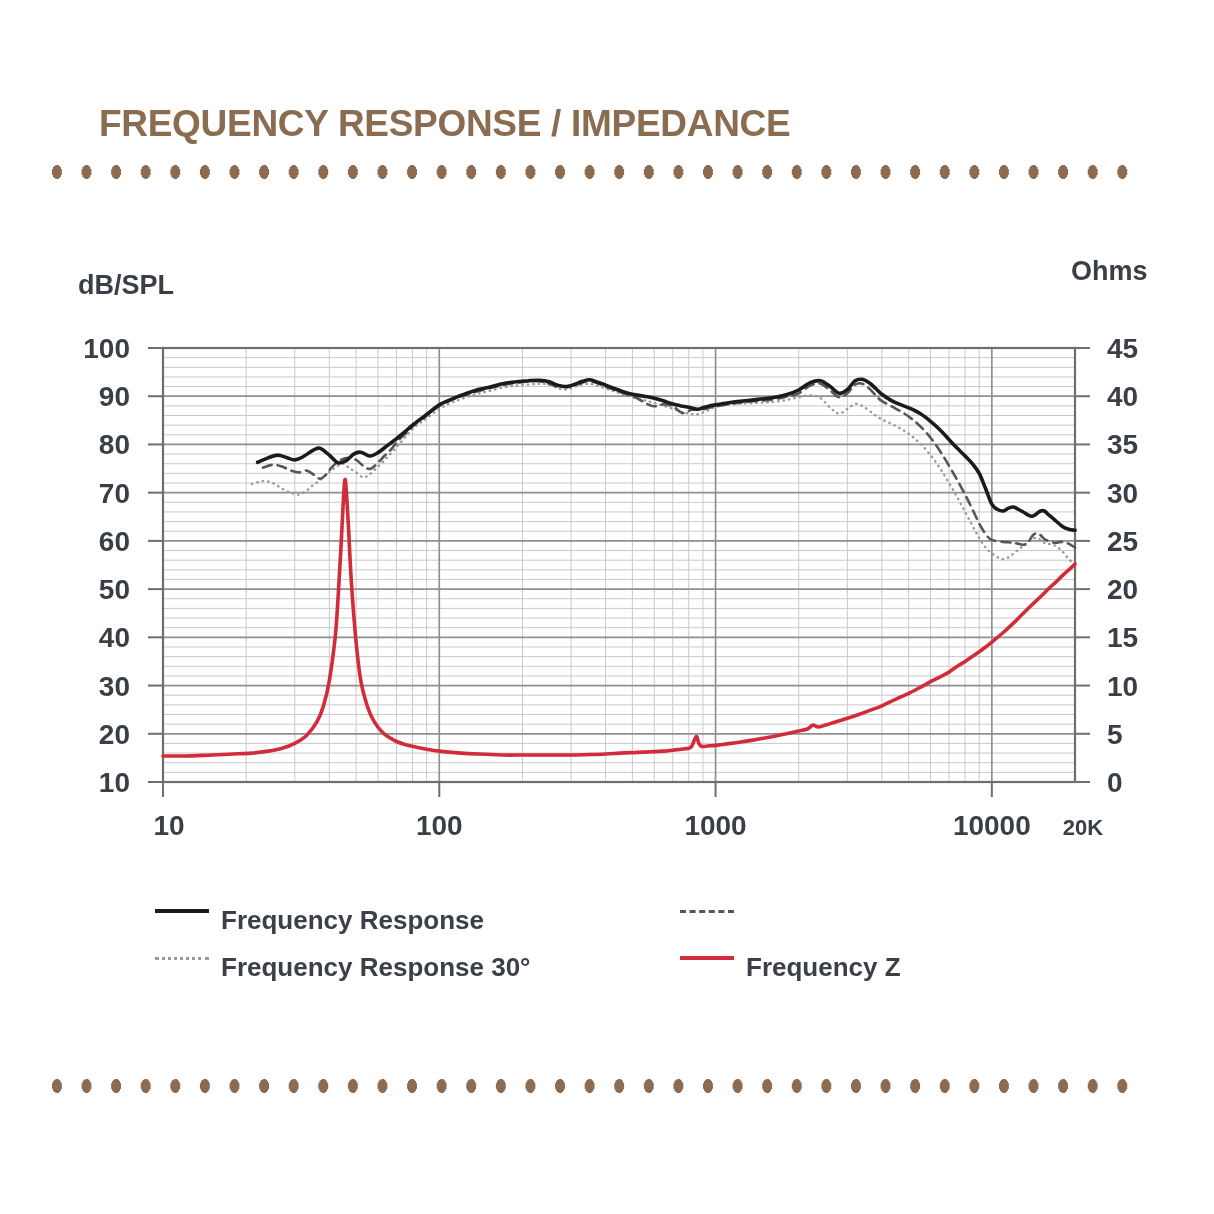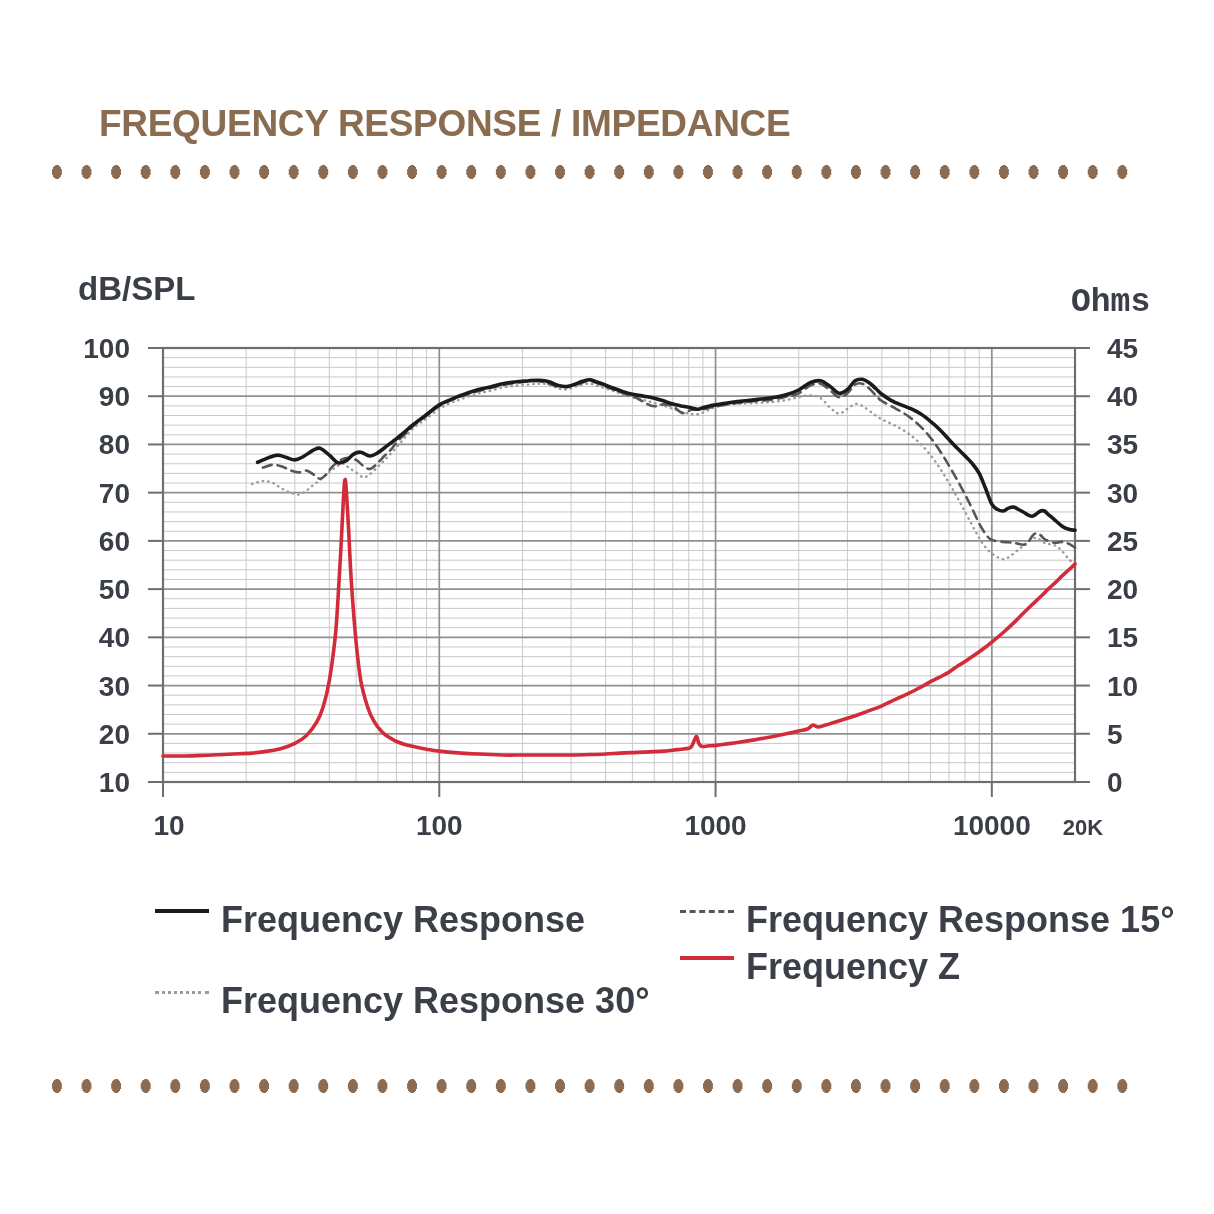--- a/index.html
+++ b/index.html
@@ -13,33 +13,33 @@
     color:#8a6c50;
   }
   .dots-row{
     position:absolute;left:50px;width:1096px;height:18px;
     background-image:radial-gradient(ellipse 5px 7px at 7px 9px,#8d6b50 97%,rgba(141,107,80,0) 100%);
     background-size:29.6px 18px;background-repeat:repeat-x;
   }
   .dots-top{top:163px;}
   .dots-bottom{top:1077px;}
   .axis-unit{
-    position:absolute;font-size:33px;font-weight:600;color:#3a3e46;text-align:right;
+    position:absolute;font-size:27px;font-weight:600;color:#3a3e46;text-align:right;
   }
   .axis-unit-left{left:78px;top:270px;}
-  .axis-unit-right{left:1071px;top:284px;font-family:Liberation Mono, monospace;}
+  .axis-unit-right{left:1071px;top:256px;}
   #chart-svg{position:absolute;left:0;top:0;}
   .legend-item{
     position:absolute;height:34px;display:flex;align-items:center;
   }
   .legend-swatch{
     display:inline-block;width:54px;height:0;margin-right:12px;
   }
   .legend-label{
-    font-size:36px;font-weight:600;color:#3b3f48;white-space:nowrap;margin-top:18px;
+    font-size:26px;font-weight:600;color:#3b3f48;white-space:nowrap;margin-top:18px;
   }
 </style>
 </head>
 <body>
 
 <div class="page-title">FREQUENCY RESPONSE / IMPEDANCE</div>
 
 <div class="dots-row dots-top"></div>
 
 <div class="axis-unit axis-unit-left">dB/SPL</div>
@@ -172,23 +172,22 @@
     <path d="M257.60364956394073,462.2866666666667C259.3,461.6 264.7,459.2 268.0,457.9C271.4,456.7 274.6,455.1 277.6,455.1C280.7,455.0 283.7,456.7 286.5,457.5C289.4,458.3 292.1,460.0 294.8,459.9C297.5,459.8 299.5,458.6 302.6,457.0C305.6,455.4 310.4,451.7 313.3,450.2C316.2,448.8 317.3,447.5 320.0,448.3C322.7,449.1 326.3,452.6 329.3,455.1C332.3,457.5 335.2,461.8 338.0,462.8C340.8,463.7 343.5,462.3 346.1,460.8C348.7,459.4 351.2,455.5 353.7,454.1C356.1,452.6 358.1,451.8 360.8,452.2C363.5,452.5 366.8,455.9 369.7,456.0C372.6,456.1 375.0,454.4 378.0,452.6C381.0,450.9 384.5,447.7 387.6,445.4C390.7,443.1 393.6,440.9 396.5,438.7C399.3,436.4 402.1,434.2 404.8,431.9C407.4,429.7 408.9,428.0 412.5,425.2C416.1,422.3 422.2,417.9 426.6,414.5C431.1,411.2 435.3,407.4 439.3,404.9C443.3,402.4 447.1,401.2 450.7,399.6C454.4,398.0 457.1,396.8 461.2,395.3C465.2,393.7 470.8,391.7 475.3,390.4C479.7,389.1 483.3,388.7 487.9,387.5C492.5,386.4 498.2,384.6 502.9,383.7C507.7,382.7 512.1,382.2 516.3,381.8C520.5,381.3 524.5,381.0 528.3,380.8C532.1,380.5 535.7,380.1 539.2,380.3C542.7,380.5 546.0,380.9 549.2,381.8C552.4,382.6 555.5,384.8 558.5,385.6C561.4,386.4 564.3,386.8 567.0,386.6C569.8,386.3 572.4,385.1 575.0,384.2C577.6,383.3 580.1,382.0 582.5,381.3C585.0,380.6 587.3,379.7 589.6,379.8C591.9,379.9 593.6,380.9 596.3,381.8C598.9,382.6 602.6,384.0 605.6,385.1C608.6,386.3 611.5,387.5 614.3,388.5C617.1,389.6 619.4,390.4 622.4,391.4C625.4,392.4 628.8,393.5 632.4,394.3C636.0,395.1 640.2,395.6 643.8,396.2C647.5,396.9 650.9,397.3 654.3,398.2C657.6,399.0 660.8,400.1 663.9,401.0C666.9,402.0 669.9,403.1 672.8,403.9C675.6,404.7 678.4,405.3 681.0,405.9C683.7,406.4 686.0,406.8 688.8,407.3C691.5,407.9 695.1,409.2 697.5,409.2C699.8,409.3 700.9,408.4 702.9,407.8C704.9,407.2 707.3,406.3 709.4,405.9C711.5,405.4 712.6,405.4 715.6,404.9C718.5,404.4 723.3,403.5 727.0,403.0C730.6,402.4 732.6,402.1 737.4,401.5C742.3,401.0 750.2,400.2 755.9,399.6C761.7,399.0 766.9,398.5 771.9,397.7C777.0,396.9 781.6,396.1 786.1,394.8C790.5,393.5 794.7,392.0 798.7,390.0C802.7,387.9 806.5,384.2 810.2,382.7C813.8,381.2 817.3,380.1 820.6,380.8C823.9,381.4 827.1,384.5 830.2,386.6C833.3,388.7 836.2,392.8 839.1,393.3C842.0,393.8 844.7,391.6 847.4,389.5C850.0,387.4 852.6,382.5 855.1,380.8C857.6,379.1 860.0,379.0 862.4,379.3C864.7,379.7 867.0,381.2 869.2,382.7C871.5,384.2 873.6,386.6 875.7,388.5C877.8,390.4 879.4,392.4 881.9,394.3C884.4,396.2 887.8,398.5 890.6,400.1C893.4,401.7 895.6,402.7 898.7,403.9C901.7,405.2 905.1,406.2 908.7,407.8C912.2,409.4 916.5,411.3 920.1,413.6C923.7,415.8 927.2,418.6 930.5,421.3C933.9,424.0 937.1,426.9 940.1,430.0C943.2,433.0 946.2,436.6 949.0,439.6C951.9,442.7 954.6,445.6 957.3,448.3C960.0,451.0 962.6,453.4 965.1,456.0C967.6,458.6 970.0,460.8 972.3,463.7C974.7,466.6 977.0,469.2 979.2,473.4C981.4,477.6 983.6,483.7 985.7,488.8C987.8,494.0 989.8,500.8 991.8,504.2C993.8,507.7 995.8,508.4 997.7,509.5C999.6,510.7 1001.4,511.2 1003.3,511.0C1005.1,510.7 1006.9,508.7 1008.6,508.1C1010.3,507.5 1012.0,506.9 1013.7,507.1C1015.4,507.4 1017.0,508.7 1018.6,509.5C1020.2,510.3 1021.8,511.1 1023.3,512.0C1024.9,512.8 1026.4,514.1 1027.8,514.8C1029.3,515.6 1030.8,516.5 1032.2,516.3C1033.6,516.1 1035.0,514.8 1036.4,513.9C1037.8,513.0 1039.1,511.5 1040.5,511.0C1041.8,510.5 1043.1,510.4 1044.4,511.0C1045.7,511.6 1046.4,512.8 1048.2,514.4C1050.1,516.0 1053.1,518.6 1055.5,520.6C1057.9,522.6 1060.1,525.0 1062.4,526.4C1064.6,527.9 1066.7,528.7 1068.8,529.3C1071.0,530.0 1074.0,530.1 1075.0,530.3" fill="none" stroke="#1b1b1b" stroke-width="3.6" stroke-linecap="round" stroke-linejoin="round"></path>
     <path d="M163,755.96C166.6,756.0 176.8,756.1 184.9,756.0C193.0,755.8 203.5,755.3 211.7,755.0C219.8,754.7 226.8,754.4 233.5,754.0C240.3,753.7 246.3,753.5 252.0,753.1C257.8,752.6 263.0,751.9 268.0,751.1C273.1,750.3 277.7,749.5 282.2,748.2C286.6,747.0 290.8,745.5 294.8,743.4C298.8,741.3 302.6,739.2 306.3,735.7C309.9,732.2 313.9,727.0 316.7,722.2C319.5,717.4 321.1,713.7 323.2,706.8C325.3,699.9 327.3,692.3 329.3,680.7C331.3,669.2 333.7,651.0 335.2,637.3C336.6,623.7 337.1,613.2 338.0,598.8C338.9,584.3 339.9,567.4 340.8,550.5C341.7,533.7 342.8,509.2 343.5,497.5C344.1,485.8 344.4,481.7 344.8,480.1C345.2,478.5 345.5,479.3 346.1,487.8C346.8,496.4 347.8,516.0 348.7,531.2C349.5,546.5 350.0,561.0 351.2,579.5C352.4,598.0 354.5,625.3 356.1,642.2C357.7,659.0 358.9,670.0 360.8,680.7C362.7,691.5 365.4,700.0 367.5,706.8C369.7,713.5 371.5,717.1 373.9,721.2C376.3,725.4 379.3,729.1 381.9,731.8C384.5,734.6 387.0,736.0 389.4,737.6C391.8,739.2 393.9,740.4 396.5,741.5C399.0,742.6 402.1,743.6 404.8,744.4C407.4,745.2 408.9,745.5 412.5,746.3C416.1,747.1 422.2,748.4 426.6,749.2C431.1,750.0 433.5,750.5 439.3,751.1C445.0,751.8 454.4,752.6 461.2,753.1C467.9,753.5 472.7,753.7 479.6,754.0C486.6,754.4 495.8,754.8 502.9,755.0C510.1,755.2 514.7,755.0 522.4,755.0C530.2,755.0 541.1,755.0 549.2,755.0C557.3,755.0 564.4,755.1 571.1,755.0C577.8,754.9 583.8,754.7 589.6,754.5C595.3,754.4 600.6,754.3 605.6,754.0C610.6,753.8 615.3,753.3 619.7,753.1C624.2,752.8 628.4,752.7 632.4,752.6C636.4,752.4 640.2,752.3 643.8,752.1C647.5,751.9 650.9,751.8 654.3,751.6C657.6,751.5 660.8,751.4 663.9,751.1C666.9,750.9 669.9,750.5 672.8,750.2C675.6,749.9 678.4,749.5 681.0,749.2C683.7,748.9 687.0,748.7 688.8,748.2C690.6,747.8 690.8,747.8 691.7,746.3C692.7,744.9 693.8,741.2 694.6,739.6C695.5,738.0 696.1,736.0 696.8,736.7C697.5,737.3 698.0,741.8 698.8,743.4C699.6,745.0 700.5,745.8 701.6,746.3C702.7,746.8 704.2,746.4 705.6,746.3C706.9,746.2 707.7,746.0 709.4,745.8C711.1,745.7 712.6,745.7 715.6,745.4C718.5,745.0 723.3,744.4 727.0,743.9C730.6,743.4 732.6,743.2 737.4,742.5C742.3,741.7 750.2,740.5 755.9,739.6C761.7,738.6 766.9,737.6 771.9,736.7C777.0,735.7 781.6,734.7 786.1,733.8C790.5,732.8 795.2,731.7 798.7,730.9C802.3,730.1 805.0,729.9 807.4,729.0C809.8,728.0 811.1,725.4 812.9,725.1C814.6,724.8 816.0,727.0 818.1,727.0C820.2,727.0 822.7,725.9 825.5,725.1C828.3,724.3 831.1,723.3 834.7,722.2C838.4,721.1 843.4,719.6 847.4,718.3C851.4,717.1 855.2,715.8 858.8,714.5C862.5,713.2 865.4,712.1 869.2,710.6C873.1,709.2 877.4,707.7 881.9,705.8C886.4,703.9 891.6,701.1 896.0,699.1C900.5,697.0 904.7,695.2 908.7,693.3C912.7,691.3 916.5,689.4 920.1,687.5C923.7,685.6 927.2,683.5 930.5,681.7C933.9,679.9 937.1,678.5 940.1,676.9C943.2,675.3 946.2,673.8 949.0,672.1C951.9,670.3 954.6,668.0 957.3,666.3C960.0,664.5 962.6,663.1 965.1,661.4C967.6,659.8 970.0,658.2 972.3,656.6C974.7,655.0 977.0,653.4 979.2,651.8C981.4,650.2 983.6,648.6 985.7,647.0C987.8,645.4 988.9,644.6 991.8,642.2C994.8,639.7 999.6,635.7 1003.3,632.5C1006.9,629.3 1010.4,626.1 1013.7,622.9C1017.0,619.7 1020.2,616.3 1023.3,613.2C1026.4,610.2 1029.3,607.3 1032.2,604.5C1035.1,601.8 1037.8,599.4 1040.5,596.8C1043.2,594.3 1045.7,591.5 1048.2,589.1C1050.7,586.7 1053.1,584.6 1055.5,582.4C1057.9,580.1 1060.1,577.7 1062.4,575.6C1064.6,573.5 1066.7,571.8 1068.8,569.8C1071.0,567.9 1074.0,565.0 1075.0,564.0" fill="none" stroke="#d22b39" stroke-width="3.6" stroke-linecap="round" stroke-linejoin="round"></path>
   </svg>
 
 <div class="legend-item" style="left:155px;top:894px">
   <span class="legend-swatch" style="border-top: 4px solid rgb(27, 27, 27);"></span>
   <span class="legend-label">Frequency Response</span>
 </div>
 <div class="legend-item" style="left:680px;top:894px">
   <span class="legend-swatch" style="border-top: 3px dashed rgb(85, 85, 92);"></span>
-  <span class="legend-label">Frequency Response 15°</span>
 </div>
-<div class="legend-item" style="left:155px;top:975px">
+<div class="legend-item" style="left:155px;top:941px">
   <span class="legend-swatch" style="border-top: 3px dotted rgb(155, 155, 159);"></span>
   <span class="legend-label">Frequency Response 30°</span>
 </div>
 <div class="legend-item" style="left:680px;top:941px">
   <span class="legend-swatch" style="border-top: 4px solid rgb(210, 43, 57);"></span>
   <span class="legend-label">Frequency Z</span>
 </div>
 
 <div class="dots-row dots-bottom"></div>
 

